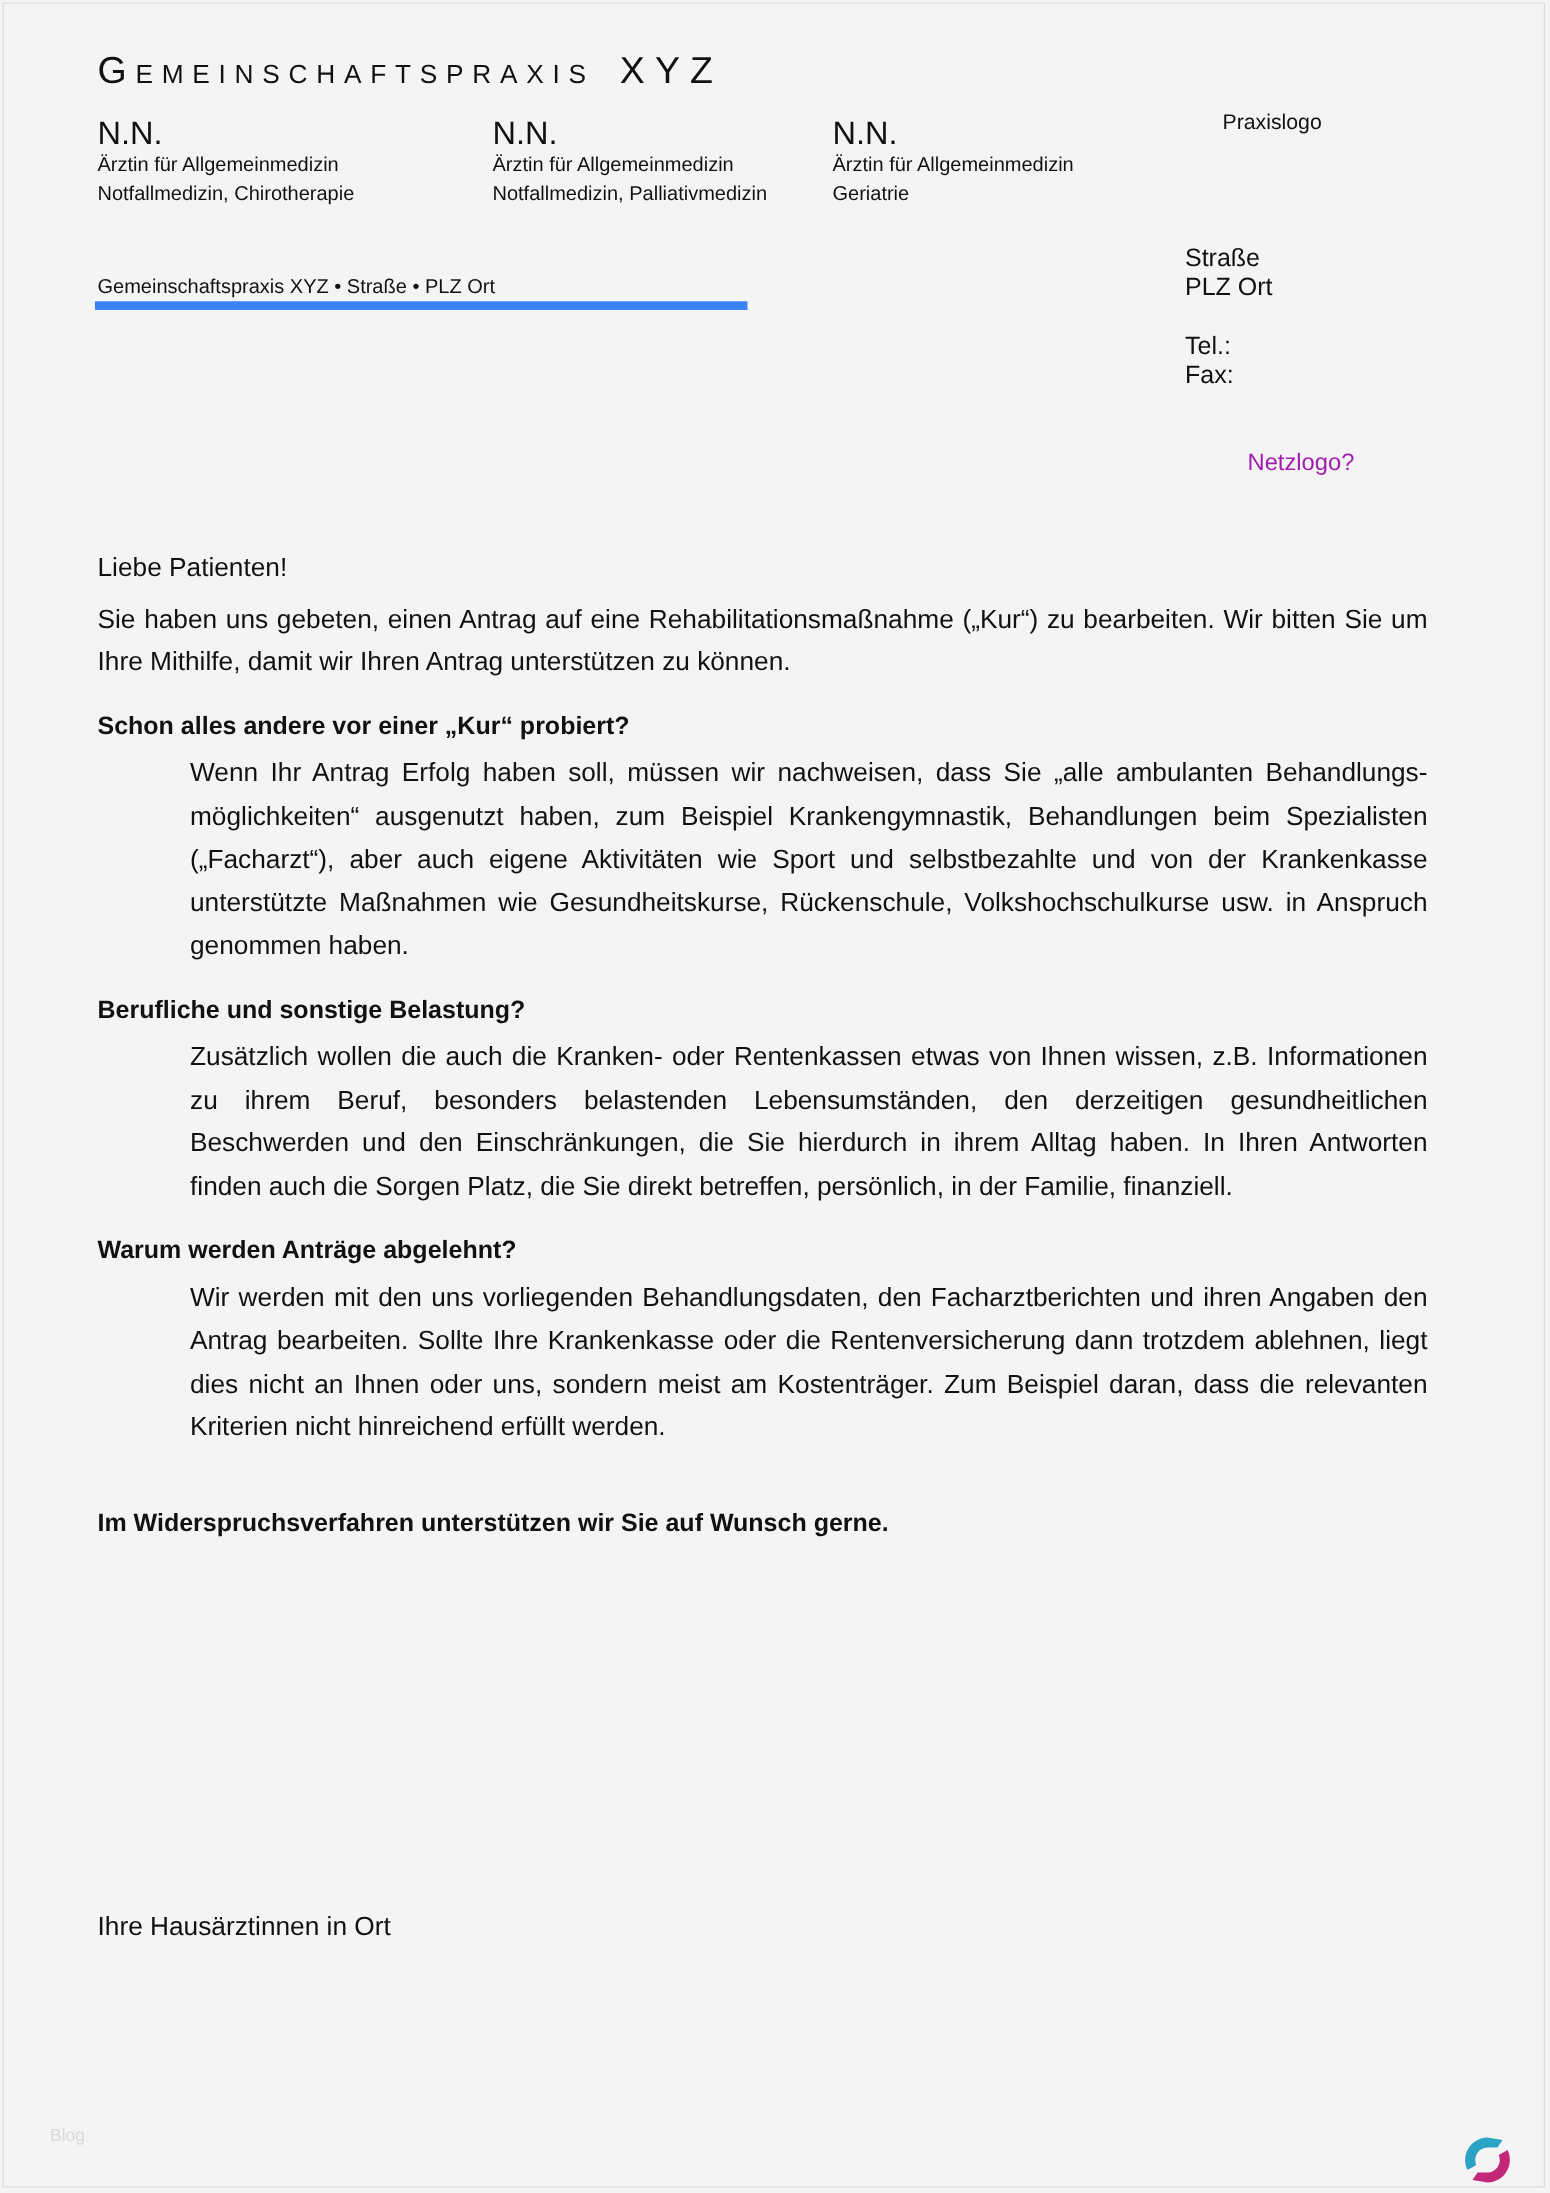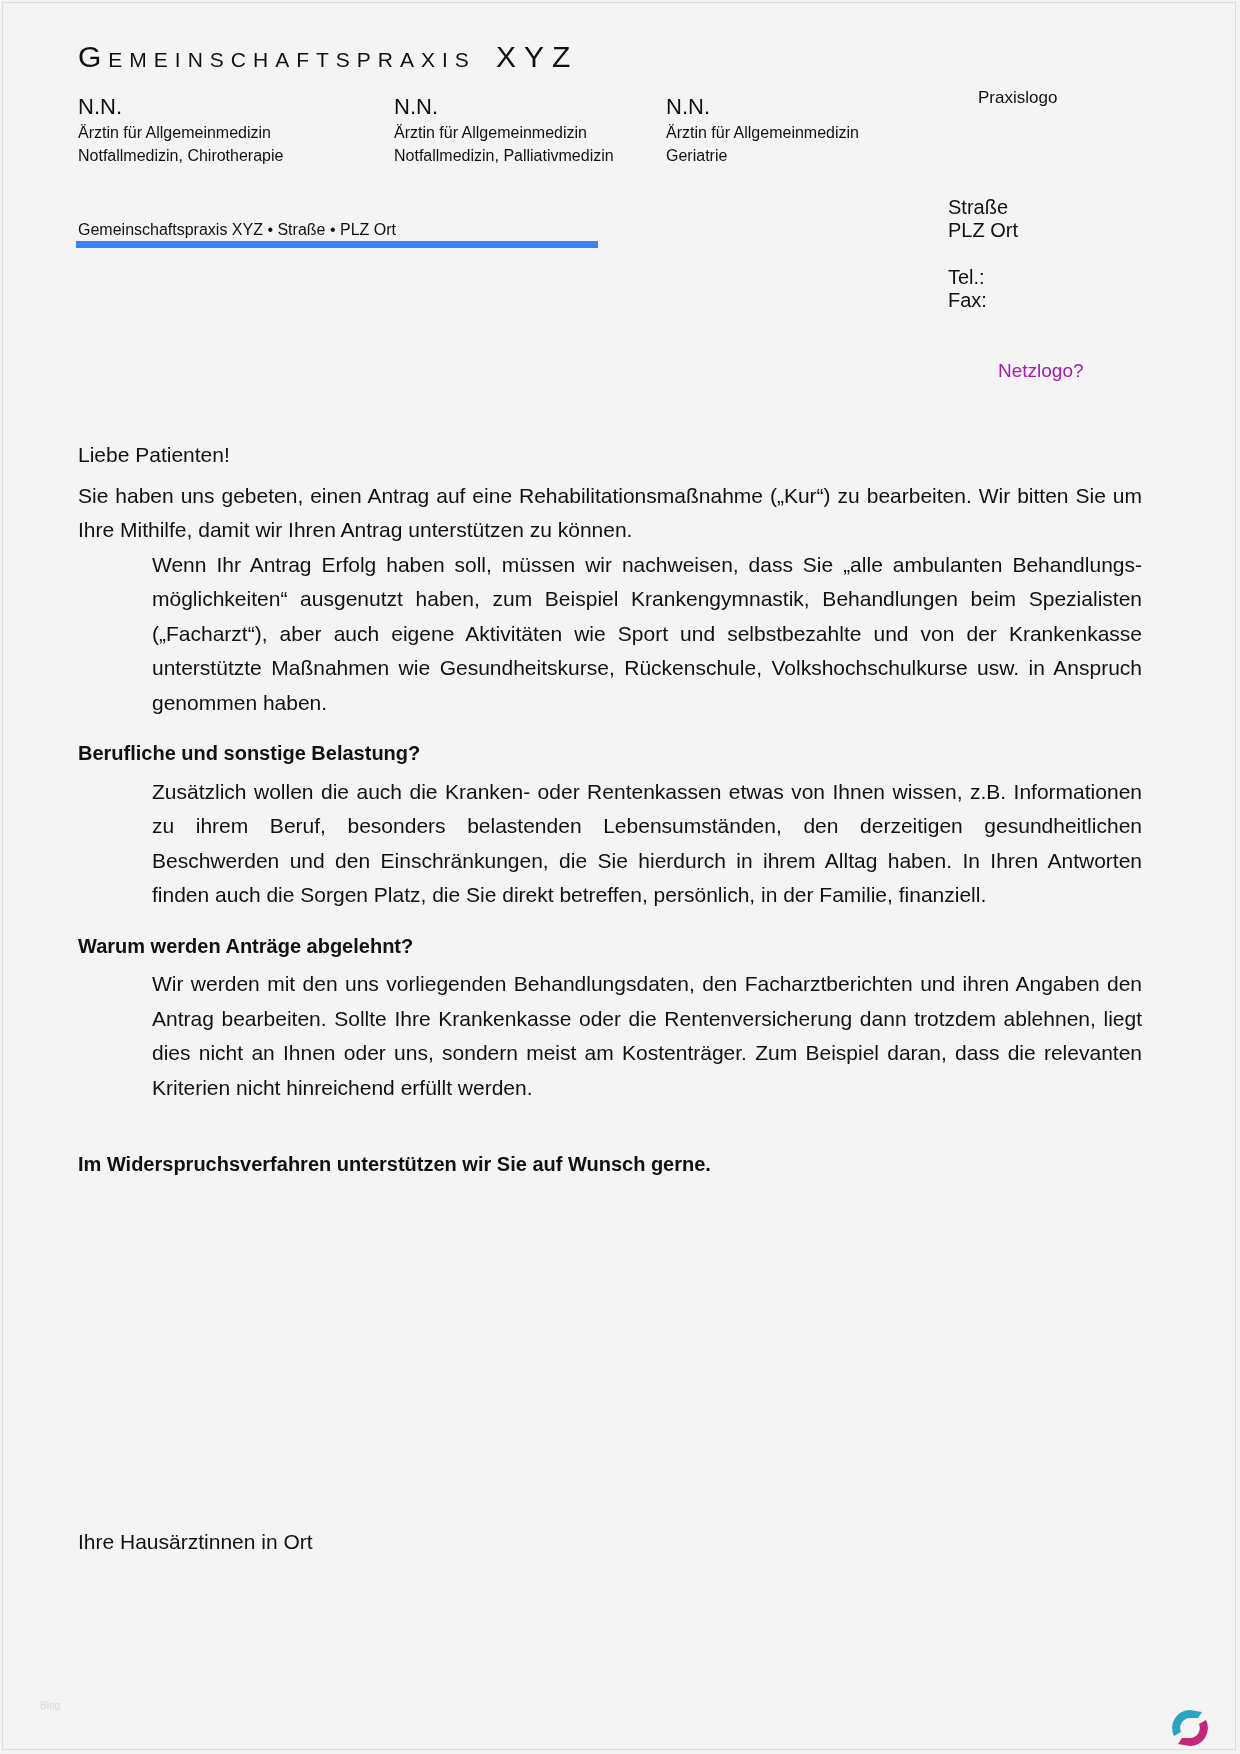--- a/index.html
+++ b/index.html
@@ -40,21 +40,21 @@
       letter-spacing: 8px;
       margin-left: 20px;
     }
     .doctor {
       top: 95px;
       font-size: 16px;
       line-height: 23px;
       color: #111;
     }
     .doctor .name {
-      font-size: 22px;
+      font-size: 26px;
       display: block;
       margin-bottom: 3px;
     }
     .doc-1 { left: 78px; }
     .doc-2 { left: 394px; }
     .doc-3 { left: 666px; }
 
     .logo-placeholder {
       left: 978px; top: 88px;
       font-size: 17px;
@@ -108,21 +108,21 @@
     .spacer-big { height: 26px; }
 
     .closing {
       left: 78px; top: 1530px;
       font-size: 21px;
       color: #111;
     }
 
     .watermark-text {
       left: 40px; top: 1700px;
-      font-size: 10px;
+      font-size: 14px;
       color: #d9d9d9;
     }
     .brand-logo {
       left: 1168px; top: 1706px;
       width: 44px; height: 44px;
     }
   </style>
 </head>
 <body>
 
@@ -159,20 +159,21 @@
 </div>
 
 <div class="abs net-logo">Netzlogo?</div>
 
 <div class="abs sender-line">Gemeinschaftspraxis XYZ • Straße • PLZ Ort</div>
 
 <div class="abs content">
   <p class="greeting">Liebe Patienten!</p>
   <p class="justify">Sie haben uns gebeten, einen Antrag auf eine Rehabilitationsmaßnahme („Kur“) zu bearbeiten. Wir bitten Sie um Ihre Mithilfe, damit wir Ihren Antrag unterstützen zu können.</p>
 
+  <p class="section-heading">Schon alles andere vor einer „Kur“ probiert?</p>
   <p class="indent">Wenn Ihr Antrag Erfolg haben soll, müssen wir nachweisen, dass Sie „alle ambulanten Behandlungs­möglichkeiten“ ausgenutzt haben, zum Beispiel Krankengymnastik, Behandlungen beim Spezialis­ten („Facharzt“), aber auch eigene Aktivitäten wie Sport und selbstbezahlte und von der Kranken­kasse unterstützte Maßnahmen wie Gesundheitskurse, Rückenschule, Volkshochschulkurse usw. in Anspruch genommen haben.</p>
 
   <p class="section-heading">Berufliche und sonstige Belastung?</p>
   <p class="indent">Zusätzlich wollen die auch die Kranken- oder Rentenkassen etwas von Ihnen wissen, z.B. Informati­onen zu ihrem Beruf, besonders belastenden Lebensumständen, den derzeitigen gesundheitlichen Beschwerden und den Einschränkungen, die Sie hierdurch in ihrem Alltag haben. In Ihren Antworten finden auch die Sorgen Platz, die Sie direkt betreffen, persönlich, in der Familie, finanziell.</p>
 
   <p class="section-heading">Warum werden Anträge abgelehnt?</p>
   <p class="indent">Wir werden mit den uns vorliegenden Behandlungsdaten, den Facharztberichten und ihren Anga­ben den Antrag bearbeiten. Sollte Ihre Krankenkasse oder die Rentenversicherung dann trotzdem ablehnen, liegt dies nicht an Ihnen oder uns, sondern meist am Kostenträger. Zum Beispiel daran, dass die relevanten Kriterien nicht hinreichend erfüllt werden.</p>
 
   <div class="spacer-big"></div>
   <p class="section-heading">Im Widerspruchsverfahren unterstützen wir Sie auf Wunsch gerne.</p>

